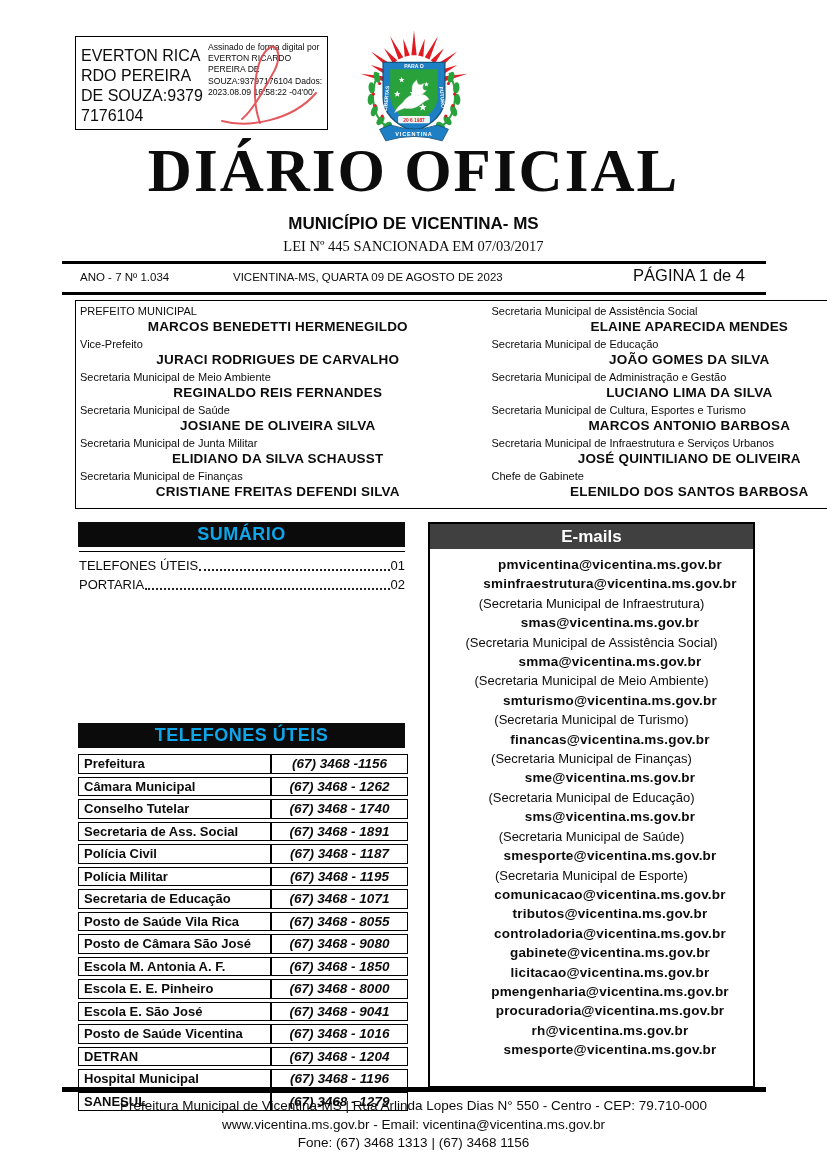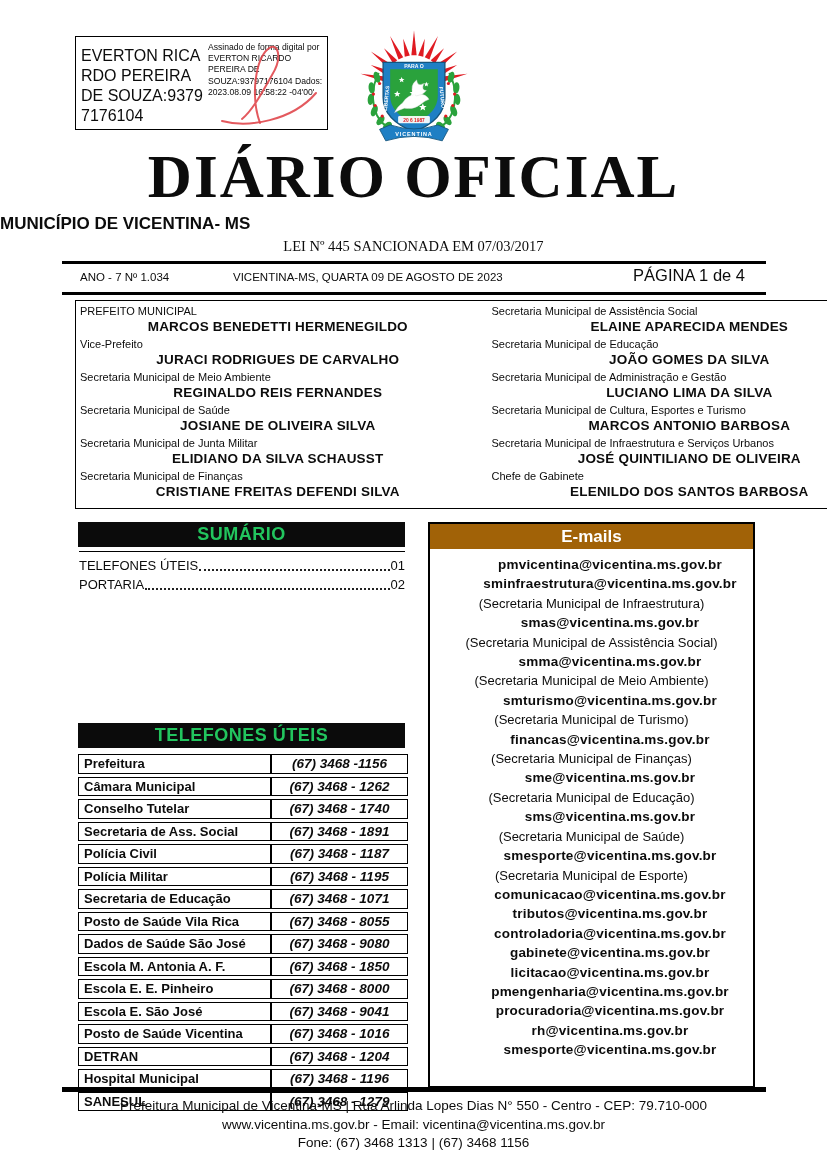--- a/index.html
+++ b/index.html
@@ -13,43 +13,43 @@
                line-height:1.25;word-break:break-all;}
   .sig-details{position:absolute;left:132px;top:5px;width:116px;font-size:8.6px;line-height:1.3;}
   .sig-scribble{position:absolute;left:88px;top:-2px;width:165px;height:96px;pointer-events:none;}
 
   
   .crest{position:absolute;left:50%;top:28px;transform:translateX(-50%);}
 
   
   .mast-title{position:absolute;top:140px;left:0;width:100%;text-align:center;
               font-family:"Liberation Serif",serif;font-weight:bold;font-size:61px;
-              letter-spacing:2px;line-height:1;margin-top:6px;}
-  .mast-muni{position:absolute;top:214px;left:0;width:100%;text-align:left;
+              letter-spacing:2px;line-height:1;}
+  .mast-muni{position:absolute;top:214px;left:0;width:100%;text-align:center;
              font-weight:bold;font-size:17px;}
   .mast-law{position:absolute;top:238px;left:0;width:100%;text-align:center;
             font-family:"Liberation Serif",serif;font-size:14.5px;}
 
   
   .rule{position:absolute;left:62px;width:704px;height:3.2px;background:#000;}
   .rule-a{top:261px;} .rule-b{top:292px;}
   .issue-edition{position:absolute;left:80px;top:271px;font-size:11.5px;}
   .issue-date{position:absolute;left:233px;top:271px;font-size:11.5px;}
   .issue-page{position:absolute;right:82px;top:266px;font-size:16.5px;}
 
   
   .officials{position:absolute;left:75px;top:300px;width:821px;height:209px;
              border:1.5px solid #000;box-sizing:border-box;display:grid;
              grid-template-columns:1fr 1fr;column-gap:16px;padding:4px 8px 0 4px;}
   .official .role{font-size:11px;line-height:13px;}
   .official .name{font-size:13.5px;font-weight:bold;text-align:center;line-height:17px;
                   margin-bottom:3px;letter-spacing:.2px;}
 
   
-  .black-bar{position:absolute;background:#0b0b0b;color:#22c55e;font-weight:bold;
+  .black-bar{position:absolute;background:#0b0b0b;color:#0ea5e9;font-weight:bold;
              text-align:center;height:25px;line-height:25px;font-size:18px;letter-spacing:.5px;}
   .summary-bar{left:78px;top:522px;width:327px;}
   .phones-bar{left:78px;top:723px;width:327px;}
 
   
   .summary-items{position:absolute;left:79px;top:551px;width:326px;border-top:1.5px solid #000;
                  padding-top:4px;}
   .sum-row{display:flex;align-items:flex-end;font-size:13px;line-height:19px;}
   .sum-label{white-space:nowrap;}
   .leader{flex:1;border-bottom:2px dotted #222;margin:0 1px 4px 1px;}
@@ -58,21 +58,21 @@
   
   .phones-table{position:absolute;left:78px;top:751px;width:330px;
                 border-collapse:separate;border-spacing:0 3px;}
   .phones-table td{border:1.6px solid #000;height:15.5px;line-height:15.5px;padding:1px 2px;}
   .phones-table td.plabel{font-weight:bold;font-size:13px;padding-left:5px;width:184px;}
   .phones-table td.pnum{font-weight:bold;font-style:italic;font-size:13.5px;text-align:center;}
 
   
   .emails-box{position:absolute;left:428px;top:522px;width:327px;height:566px;
               border:2.5px solid #000;box-sizing:border-box;}
-  .emails-bar{height:25px;line-height:25px;background:#a16207;color:#fff;font-weight:bold;
+  .emails-bar{height:25px;line-height:25px;background:#404040;color:#fff;font-weight:bold;
               font-size:17px;text-align:center;border-bottom:2px solid #fff;}
   .emails-list{padding-top:4px;}
   .emails-list p{margin:0;text-align:center;line-height:19.4px;}
   .emails-list p.email{font-weight:bold;font-size:13.5px;letter-spacing:.2px;padding-left:37px;}
   .emails-list p.note{font-size:13px;}
 
   
   .footer-rule{position:absolute;left:62px;top:1087px;width:704px;height:4.5px;background:#000;}
   .footer{position:absolute;top:1097px;left:0;width:100%;text-align:center;
           font-size:13.5px;line-height:18.5px;}
@@ -288,21 +288,21 @@
           <td class="plabel">Secretaria de Educação</td>
           <td class="pnum">(67) 3468 - 1071</td>
         </tr>
 
         <tr>
           <td class="plabel">Posto de Saúde Vila Rica</td>
           <td class="pnum">(67) 3468 - 8055</td>
         </tr>
 
         <tr>
-          <td class="plabel">Dados de Saúde São José</td>
+          <td class="plabel">Posto de Câmara São José</td>
           <td class="pnum">(67) 3468 - 9080</td>
         </tr>
 
         <tr>
           <td class="plabel">Escola M. Antonia A. F.</td>
           <td class="pnum">(67) 3468 - 1850</td>
         </tr>
 
         <tr>
           <td class="plabel">Escola E. E. Pinheiro</td>

